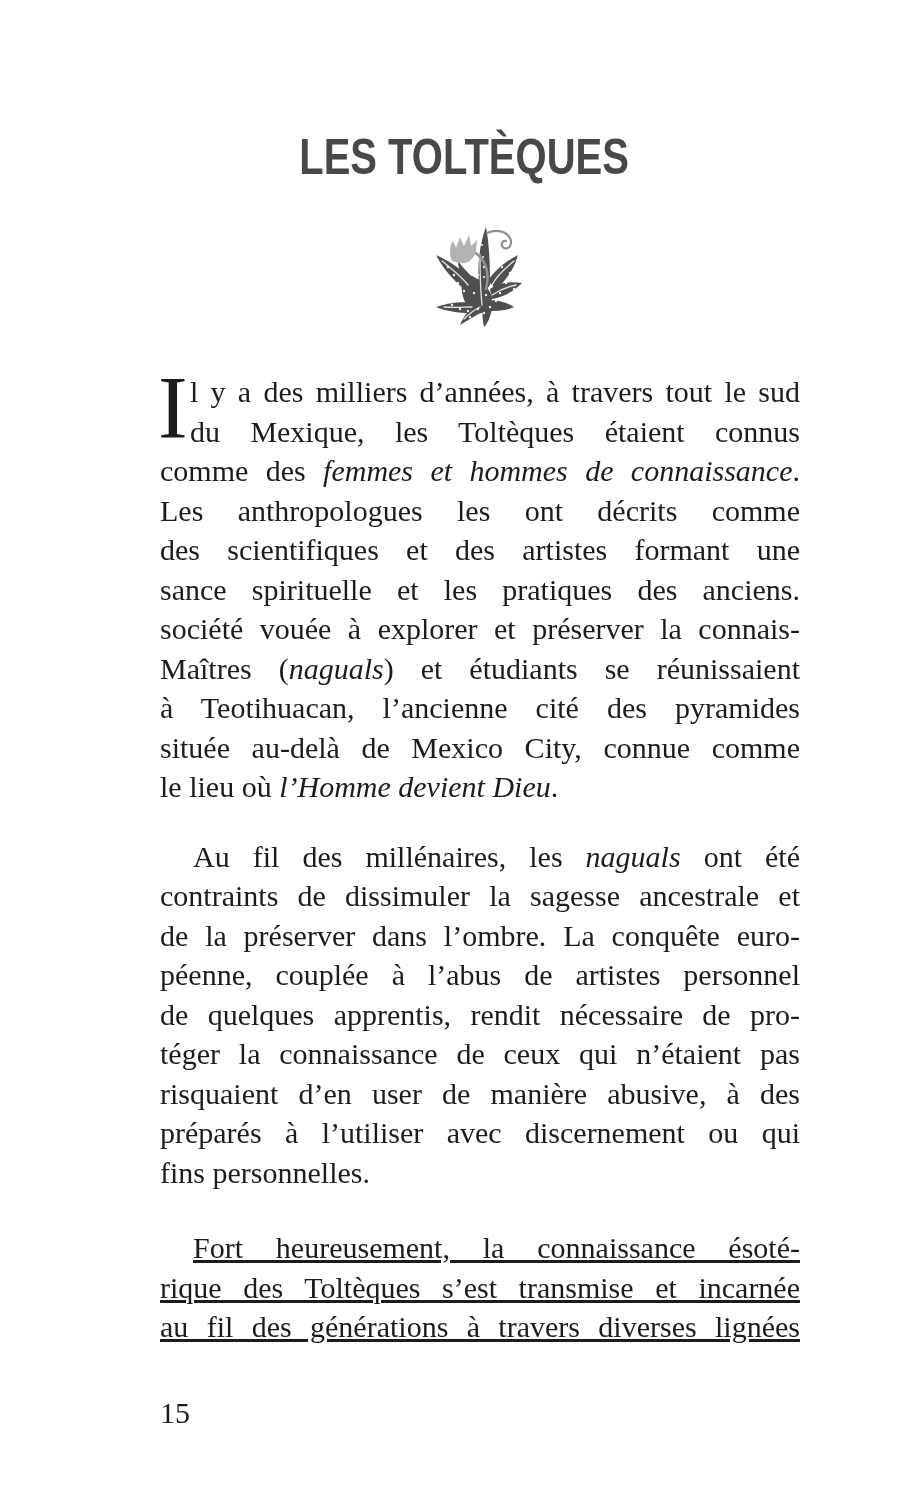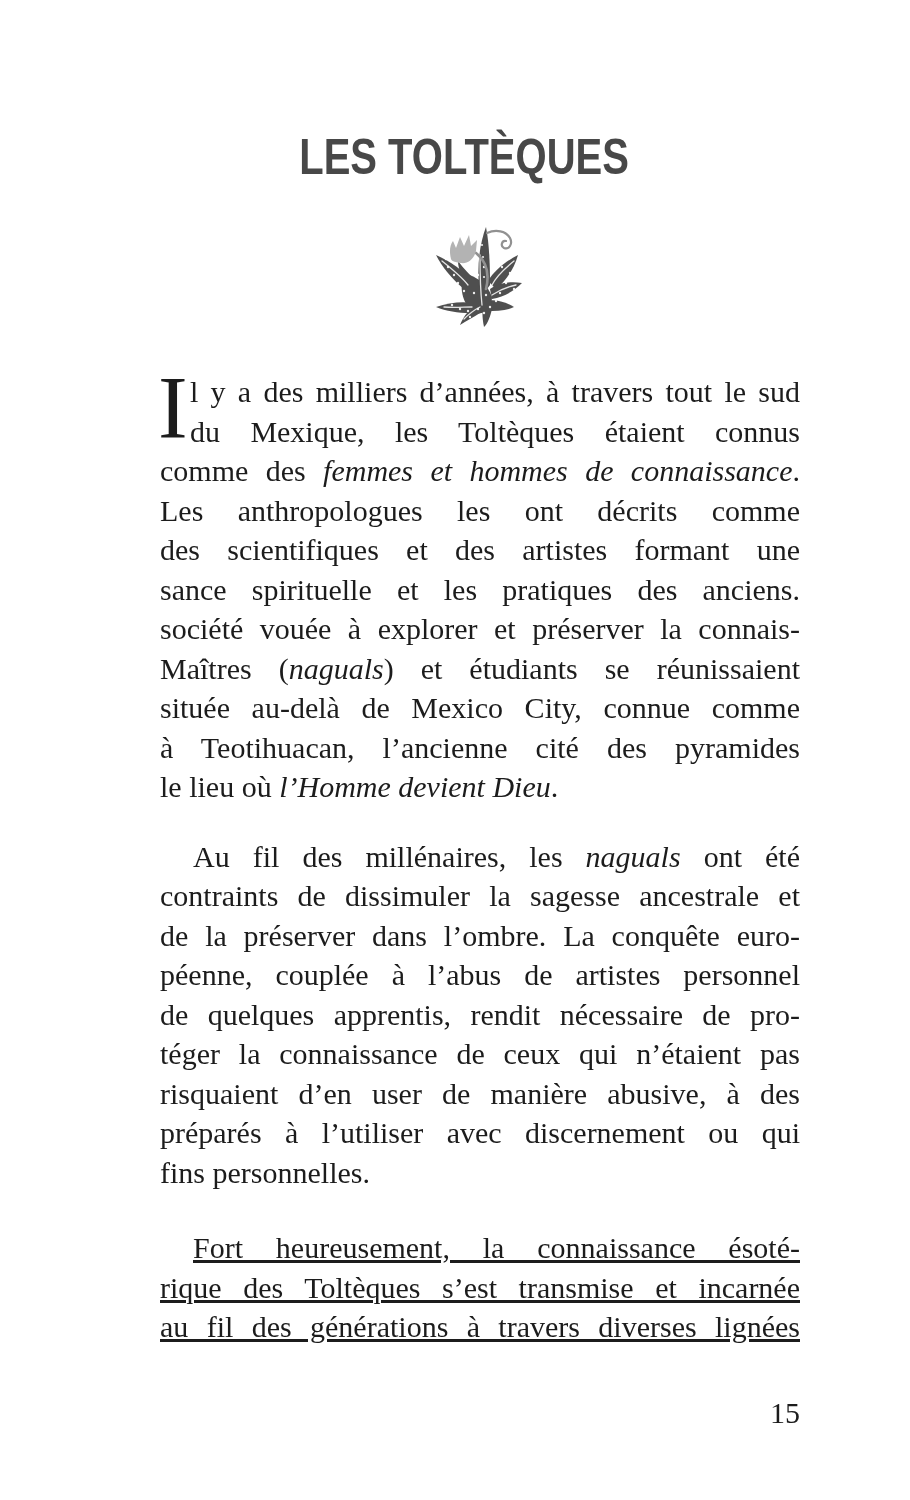--- a/index.html
+++ b/index.html
@@ -70,21 +70,21 @@
     padding-top:5px;
     height:74px;
     font-size:89px;
     line-height:60px;
     font-family:"Liberation Serif", serif;
     color:var(--body-text);
   }
   .folio{
     position:absolute;
     left:160px;top:1395px;width:640px;
-    text-align:right;
+    text-align:left;
     font-size:30px;line-height:36px;
     color:var(--body-text);
   }
 </style>
 </head>
 <body>
 
 <div class="page">
 
   <h1 class="title"><span class="title-inner">LES TOLTÈQUES</span></h1>
@@ -152,22 +152,22 @@
       <div class="paragraph p1">
         <span class="dropcap">I</span>
         <div class="line"><span>l y a des milliers d’années, à travers tout le sud</span></div>
         <div class="line"><span>du Mexique, les Toltèques étaient connus</span></div>
         <div class="line"><span>comme des </span><em>femmes et hommes de connaissance</em><span>.</span></div>
         <div class="line"><span>Les anthropologues les ont décrits comme</span></div>
         <div class="line"><span>des scientifiques et des artistes formant une</span></div>
         <div class="line"><span>sance spirituelle et les pratiques des anciens.</span></div>
         <div class="line"><span>société vouée à explorer et préserver la connais-</span></div>
         <div class="line"><span>Maîtres (</span><em>naguals</em><span>) et étudiants se réunissaient</span></div>
+        <div class="line"><span>à Teotihuacan, l’ancienne cité des pyramides</span></div>
         <div class="line"><span>située au-delà de Mexico City, connue comme</span></div>
-        <div class="line"><span>à Teotihuacan, l’ancienne cité des pyramides</span></div>
         <div class="line last"><span>le lieu où </span><em>l’Homme devient Dieu</em><span>.</span></div>
       </div>
       <div class="paragraph p2 indent">
         <div class="line"><span>Au fil des millénaires, les </span><em>naguals</em><span> ont été</span></div>
         <div class="line"><span>contraints de dissimuler la sagesse ancestrale et</span></div>
         <div class="line"><span>de la préserver dans l’ombre. La conquête euro-</span></div>
         <div class="line"><span>péenne, couplée à l’abus de artistes personnel</span></div>
         <div class="line"><span>de quelques apprentis, rendit nécessaire de pro-</span></div>
         <div class="line"><span>téger la connaissance de ceux qui n’étaient pas</span></div>
         <div class="line"><span>risquaient d’en user de manière abusive, à des</span></div>

